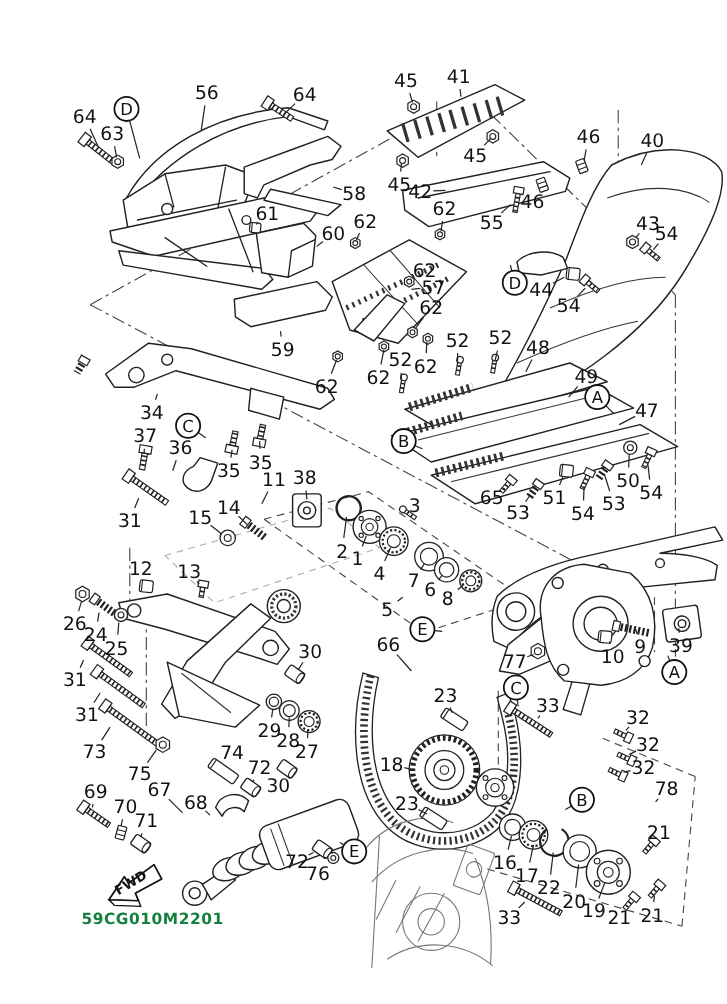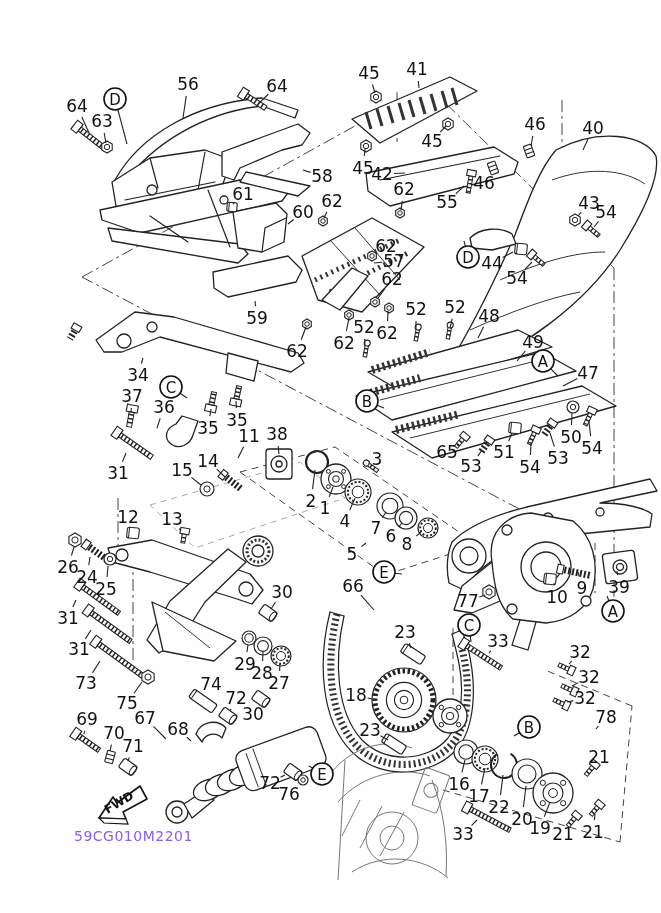--- a/index.html
+++ b/index.html
@@ -10,22 +10,22 @@
   .ln{fill:none;stroke:#222222;stroke-width:1.2;stroke-linecap:round;}
   .thin{fill:none;stroke:#333333;stroke-width:1;}
   .guide{fill:none;stroke:#444444;stroke-width:1;stroke-dasharray:12 4 3 4;}
   .dash{fill:none;stroke:#444444;stroke-width:1;stroke-dasharray:7 5;}
   .dashg{fill:none;stroke:#aaaaaa;stroke-width:1;stroke-dasharray:6 5;}
   .hatch{fill:none;stroke:#333333;stroke-width:8;stroke-dasharray:2.5 3;}
   .rung{fill:none;stroke:#333333;stroke-width:3;}
   .sketch{fill:none;stroke:#777777;stroke-width:1;}
   .callout-text{font-size:17px;fill:#111111;}
   .fwd-text{font-size:12px;font-weight:bold;fill:#111111;}
-  .code-text{position:absolute;left:74px;top:828px;font-size:14px;font-weight:normal;
-             letter-spacing:0.5px;color:#8b5cf6;}
+  .code-text{position:absolute;left:74px;top:828px;font-size:14px;font-weight:bold;
+             letter-spacing:0.5px;color:#15803d;}
 </style>
 </head>
 <body>
 
 <div class="stage">
   <svg width="661" height="913" viewBox="0 0 661 913">
 
     <g>
       <path class="guide" d="M82,277 L420,90"></path>
       <path class="guide" d="M82,277 L540,520"></path>

